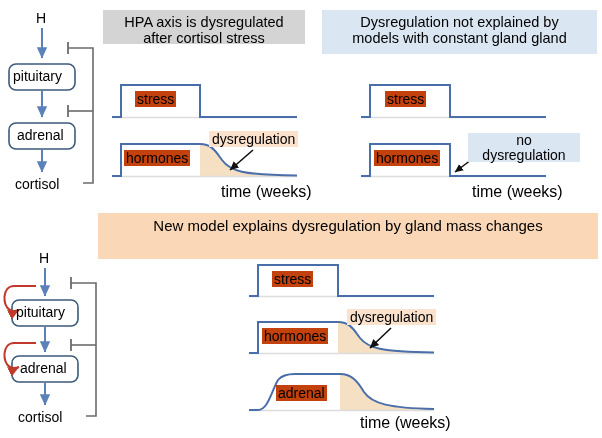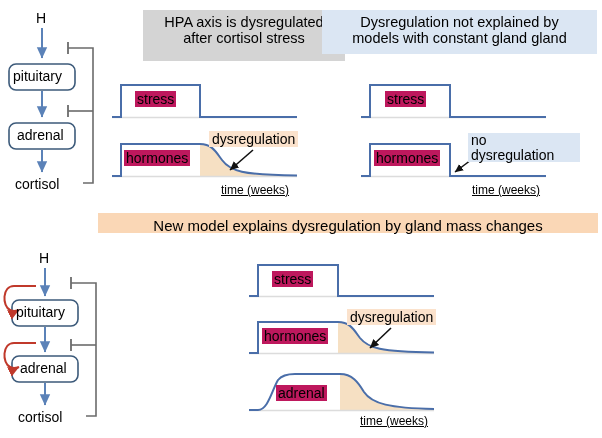--- a/index.html
+++ b/index.html
@@ -7,41 +7,41 @@
        font-family:"Liberation Sans","DejaVu Sans",sans-serif;color:#000;}
   .stage{position:absolute;left:0;top:0;width:602px;height:438px;}
   svg.layer{position:absolute;left:0;top:0;width:602px;height:438px;}
   .banner{position:absolute;text-align:center;line-height:1.12;
           font-weight:400;letter-spacing:0;}
   .banner-gray{background:#d4d4d4;}
   .banner-blue{background:#dbe6f3;}
   .banner-orange{background:#fad7b6;}
   .lbl{position:absolute;white-space:nowrap;}
   .lbl-node{font-size:14px;}
-  .lbl-plot{font-size:14px;background:#be185d;padding:0 2px;}
-  .lbl-axis{font-size:12px;text-decoration:underline;}
+  .lbl-plot{font-size:14px;background:#c2410c;padding:0 2px;}
+  .lbl-axis{font-size:16px;}
   .lbl-hl-orange{font-size:14px;background:#fbe2cc;padding:0 3px;}
-  .lbl-hl-blue{font-size:14px;background:#dbe6f3;padding:0 3px;text-align:left;line-height:1.05;}
+  .lbl-hl-blue{font-size:14px;background:#dbe6f3;padding:0 3px;text-align:center;line-height:1.05;}
 </style>
 </head>
 <body>
 
 <div class="stage">
 
-  <div class="banner banner-gray" style="left:103px;top:10px;width:202px;height:51px;font-size:14.5px;padding-top:4px;box-sizing:border-box;margin-left:40px;">
+  <div class="banner banner-gray" style="left:103px;top:10px;width:202px;height:34px;font-size:14.5px;padding-top:4px;box-sizing:border-box;">
     <div>HPA axis is dysregulated</div>
     <div>after cortisol stress</div>
   </div>
 
   <div class="banner banner-blue" style="left:322px;top:10px;width:275px;height:44px;font-size:14.5px;padding-top:4px;box-sizing:border-box;">
     <div>Dysregulation not explained by</div>
     <div>models with constant gland gland</div>
   </div>
 
-  <div class="banner banner-orange" style="left:98px;top:213px;width:500px;height:20px;font-size:15px;padding-top:5px;box-sizing:border-box;">
+  <div class="banner banner-orange" style="left:98px;top:213px;width:500px;height:46px;font-size:15px;padding-top:5px;box-sizing:border-box;">
     <div>New model explains dysregulation by gland mass changes</div>
   </div>
 
   <svg class="layer" viewBox="0 0 602 438">
     <defs>
       <marker id="arrBlue" markerWidth="7" markerHeight="7" refX="5.4" refY="3" orient="auto">
         <path d="M0,0.4 L5.6,3 L0,5.6 z" fill="#5b82b8"></path>
       </marker>
       <marker id="arrRed" markerWidth="7" markerHeight="7" refX="5.4" refY="3" orient="auto">
         <path d="M0,0.4 L5.6,3 L0,5.6 z" fill="#c0392b"></path>

